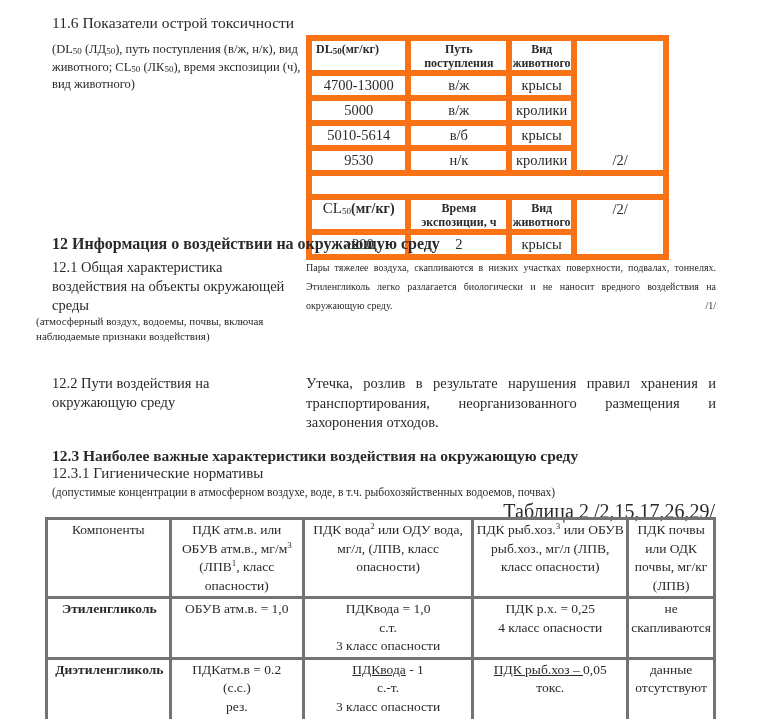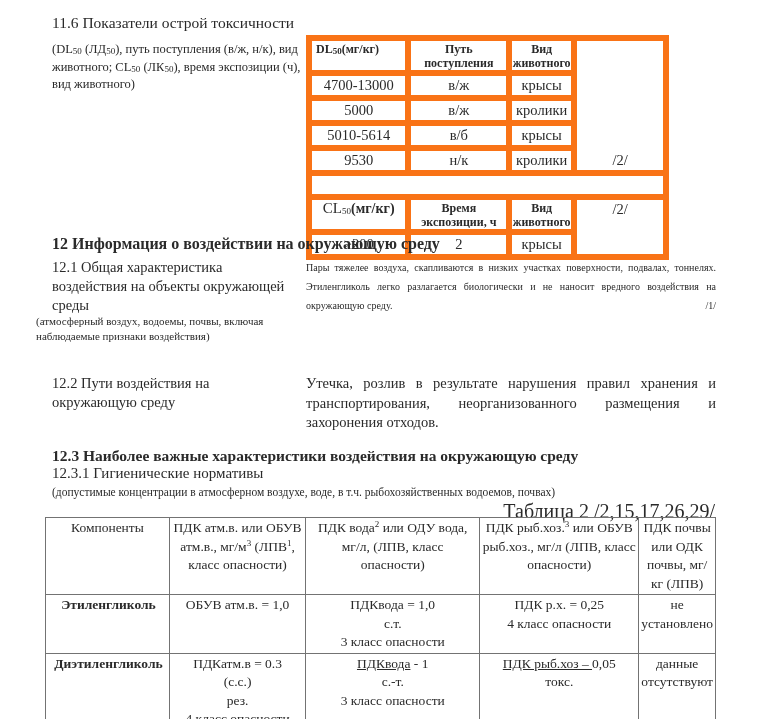--- a/index.html
+++ b/index.html
@@ -32,21 +32,21 @@
   #s121-text { left: 306px; top: 258px; width: 410px; font-size: 10px; line-height: 19px; text-align: justify; }
   #s122-label { left: 52px; top: 374px; width: 240px; font-size: 14.5px; line-height: 19px; }
   #s122-text { left: 306px; top: 374px; width: 410px; font-size: 14.5px; line-height: 19.5px; text-align: justify; }
 
   #s123-heading { left: 52px; top: 447px; font-size: 15.5px; font-weight: bold; }
   #s1231-title { left: 52px; top: 465px; font-size: 15px; }
   #s1231-note { left: 52px; top: 486px; font-size: 11.5px; }
   #table2-caption { right: 54px; top: 500px; font-size: 20px; }
 
   #norm-table { left: 45px; top: 517px; width: 671px; }
-  #norm-table td { border: 1px solid #737373; padding: 1px 2px; text-align: center; vertical-align: top; font-size: 13.5px; line-height: 18.5px; }
+  #norm-table td { border: 3px solid #737373; padding: 1px 2px; text-align: center; vertical-align: top; font-size: 13.5px; line-height: 18.5px; }
   #norm-table td.first { text-align: center; padding-left: 4px; font-weight: bold; }
   #norm-table td.hc { text-align: center; }
 </style>
 </head>
 <body>
 
 <div id="s116-title" class="abs">11.6 Показатели острой токсичности</div>
 <div id="s116-note" class="abs"><span>(DL</span><sub>50</sub><span> (ЛД</span><sub>50</sub><span>), путь поступления (в/ж, н/к), вид животного; CL</span><sub>50</sub><span> (ЛК</span><sub>50</sub><span>), время экспозиции (ч), вид животного)</span></div>
 
 <table id="tox-table" class="abs">
@@ -138,27 +138,27 @@
           <div>ПДКвода = 1,0</div>
           <div>с.т.</div>
           <div>3 класс опасности</div>
         </td>
     <td>
           <div>ПДК р.х. = 0,25</div>
           <div>4 класс опасности</div>
         </td>
     <td>
           <div>не</div>
-          <div>установлено</div>
+          <div>скапливаются</div>
         </td>
   </tr>
   <tr>
     <td class="first">Диэтиленгликоль</td>
     <td>
-          <div>ПДКатм.в = 0.3</div>
+          <div>ПДКатм.в = 0.2</div>
           <div>(с.с.)</div>
           <div>рез.</div>
           <div>4 класс опасности</div>
         </td>
     <td>
           <div><u>ПДКвода</u><span> - 1</span></div>
           <div>с.-т.</div>
           <div>3 класс опасности</div>
         </td>
     <td>

